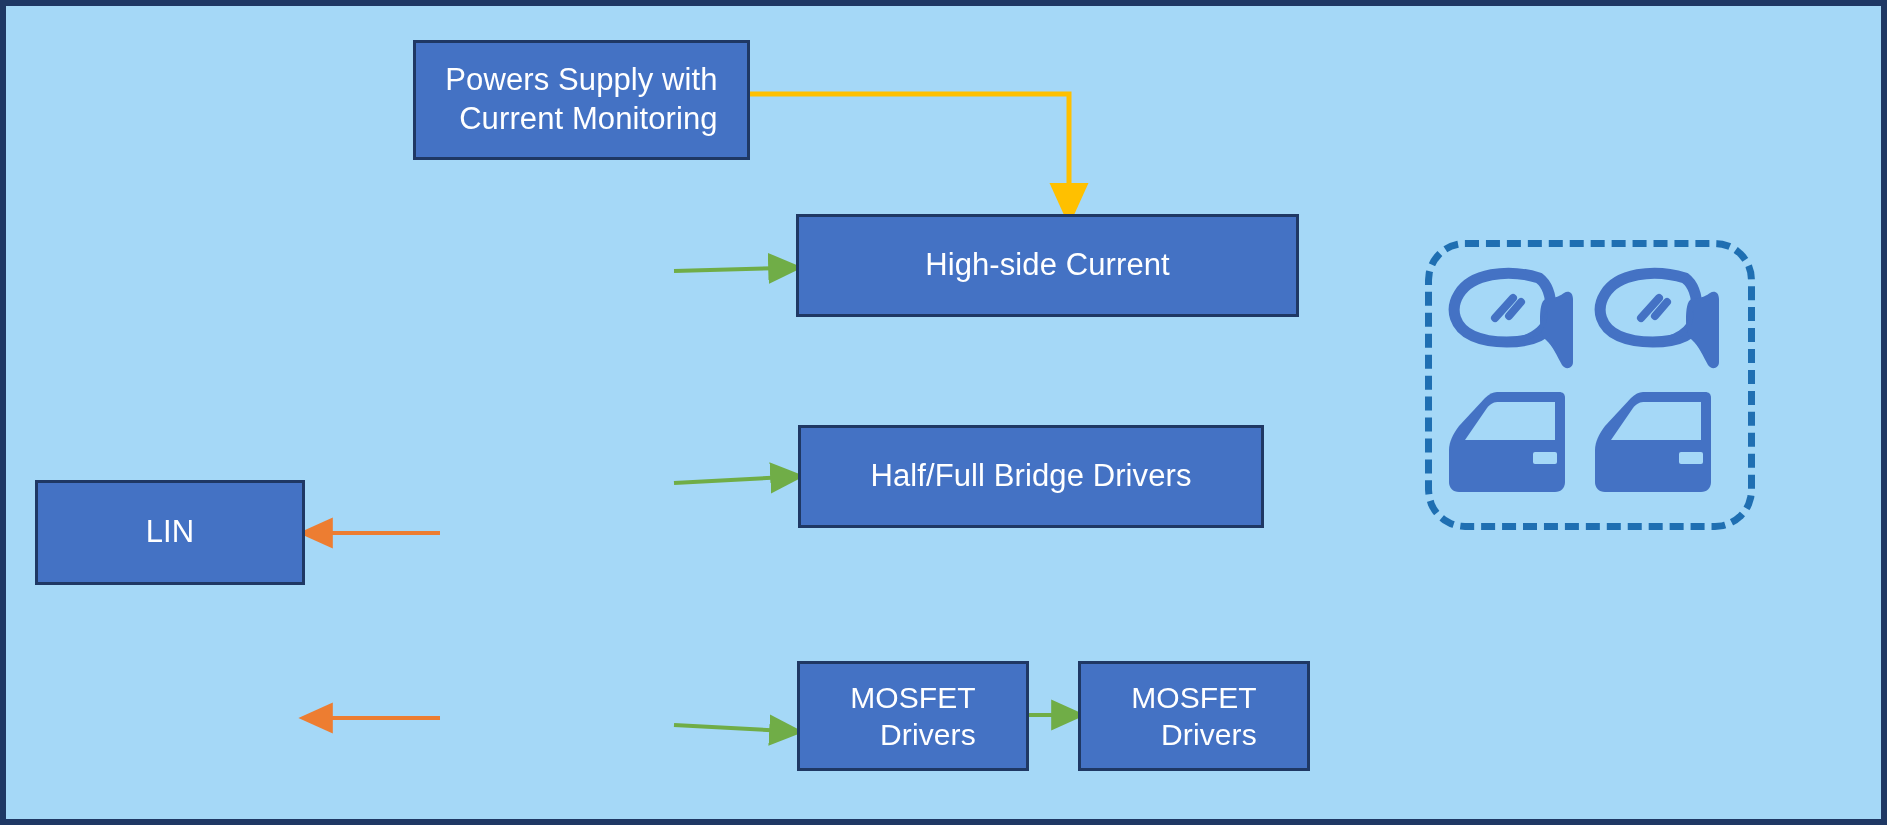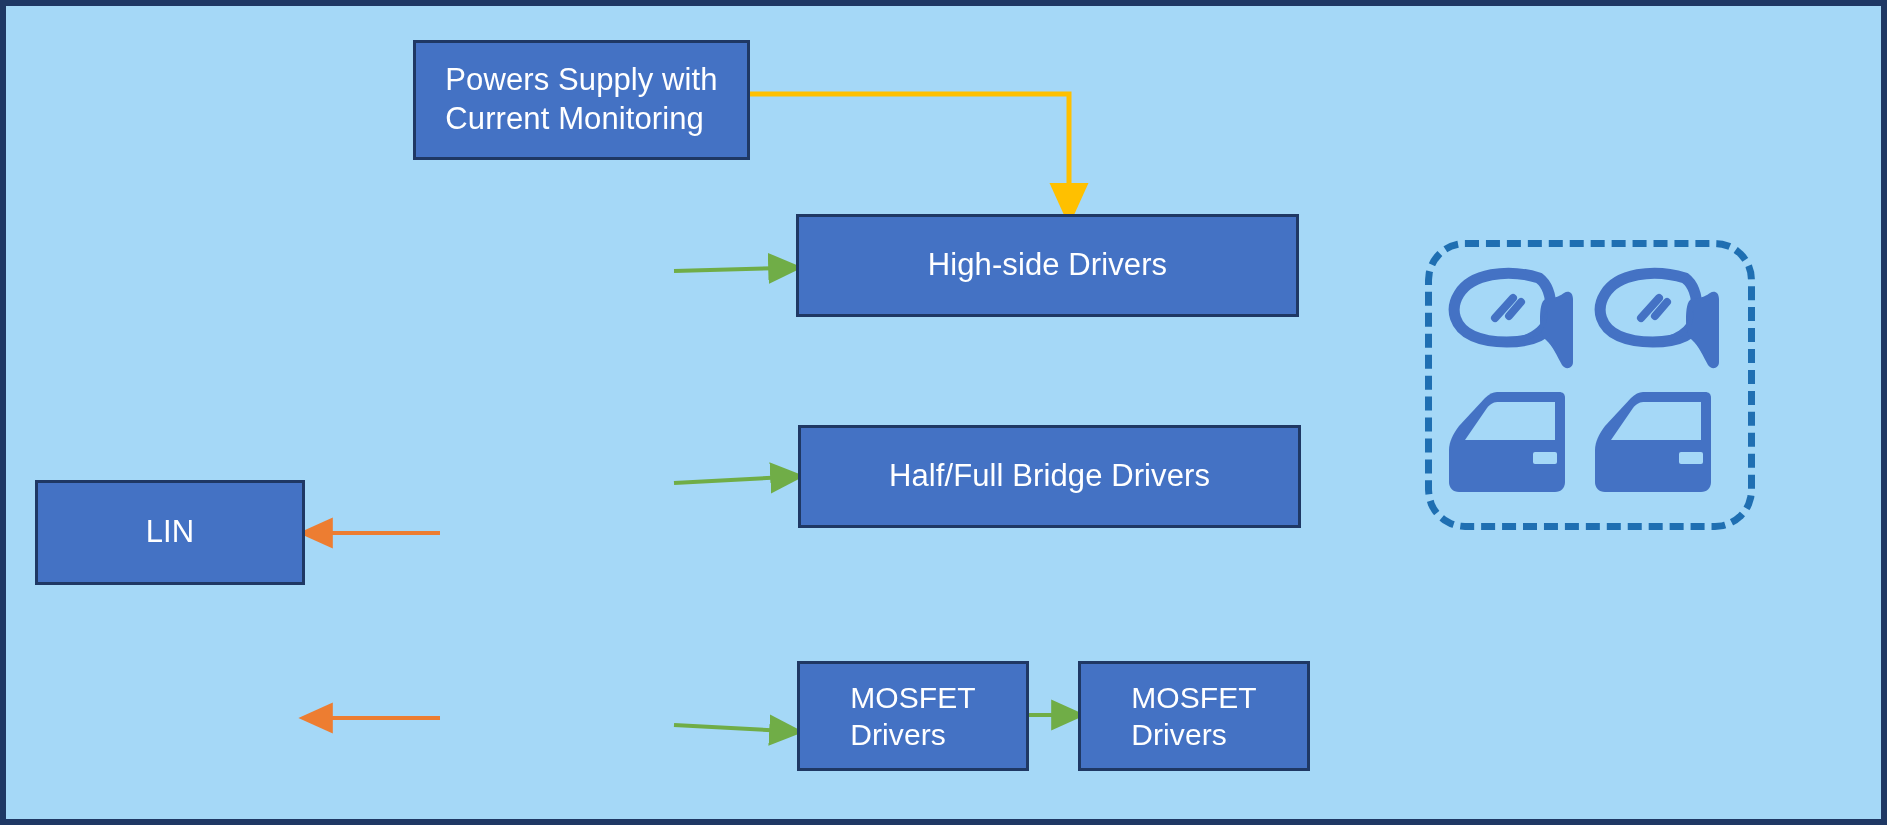--- a/index.html
+++ b/index.html
@@ -21,33 +21,33 @@
   }
   .node {
     position: absolute;
     background: #4472c4;
     border: 3px solid #1f3864;
     box-sizing: border-box;
     color: #ffffff;
     display: flex;
     align-items: center;
     justify-content: center;
-    text-align: left;
+    text-align: right;
     line-height: 1.25;
     letter-spacing: 0.1px;
   }
   .node .label {
     padding: 0 10px;
     white-space: pre-line;
   }
   
   #node-power      { left: 407px;  top: 34px;  width: 337px; height: 120px; font-size: 31px; }
   #node-mcu        { left: 434px;  top: 209px; width: 234px; height: 570px; font-size: 31px; }
   #node-highside   { left: 790px;  top: 208px; width: 503px; height: 103px; font-size: 31px; }
-  #node-bridge     { left: 792px;  top: 419px; width: 503px; height: 103px; font-size: 31px; }
+  #node-bridge     { left: 792px;  top: 419px; width: 466px; height: 103px; font-size: 31px; }
   #node-mosfet-1   { left: 791px;  top: 655px; width: 232px; height: 110px; font-size: 30px; }
   #node-mosfet-2   { left: 1072px; top: 655px; width: 232px; height: 110px; font-size: 30px; }
   #node-lin        { left: 29px;   top: 474px; width: 270px; height: 105px; font-size: 31px; }
   #node-can        { left: 29px;   top: 655px; width: 270px; height: 105px; font-size: 31px; }
 
   .connector {
     position: absolute;
     left: 0; top: 0;
     width: 1887px;
     height: 825px;
@@ -103,21 +103,21 @@
     <path d="M434,712 L310,712" fill="none" stroke="#ed7d31" stroke-width="4" marker-end="url(#arrow-orange)"></path>
   </svg>
 
   <div class="node" id="node-power">
     <span class="label">Powers Supply with
 Current Monitoring</span>
   </div>
 
 
   <div class="node" id="node-highside">
-    <span class="label">High-side Drivers</span>
+    <span class="label">High-side Current</span>
   </div>
 
   <div class="node" id="node-bridge">
     <span class="label">Half/Full Bridge Drivers</span>
   </div>
 
   <div class="node" id="node-mosfet-1">
     <span class="label">MOSFET
 Drivers</span>
   </div>

